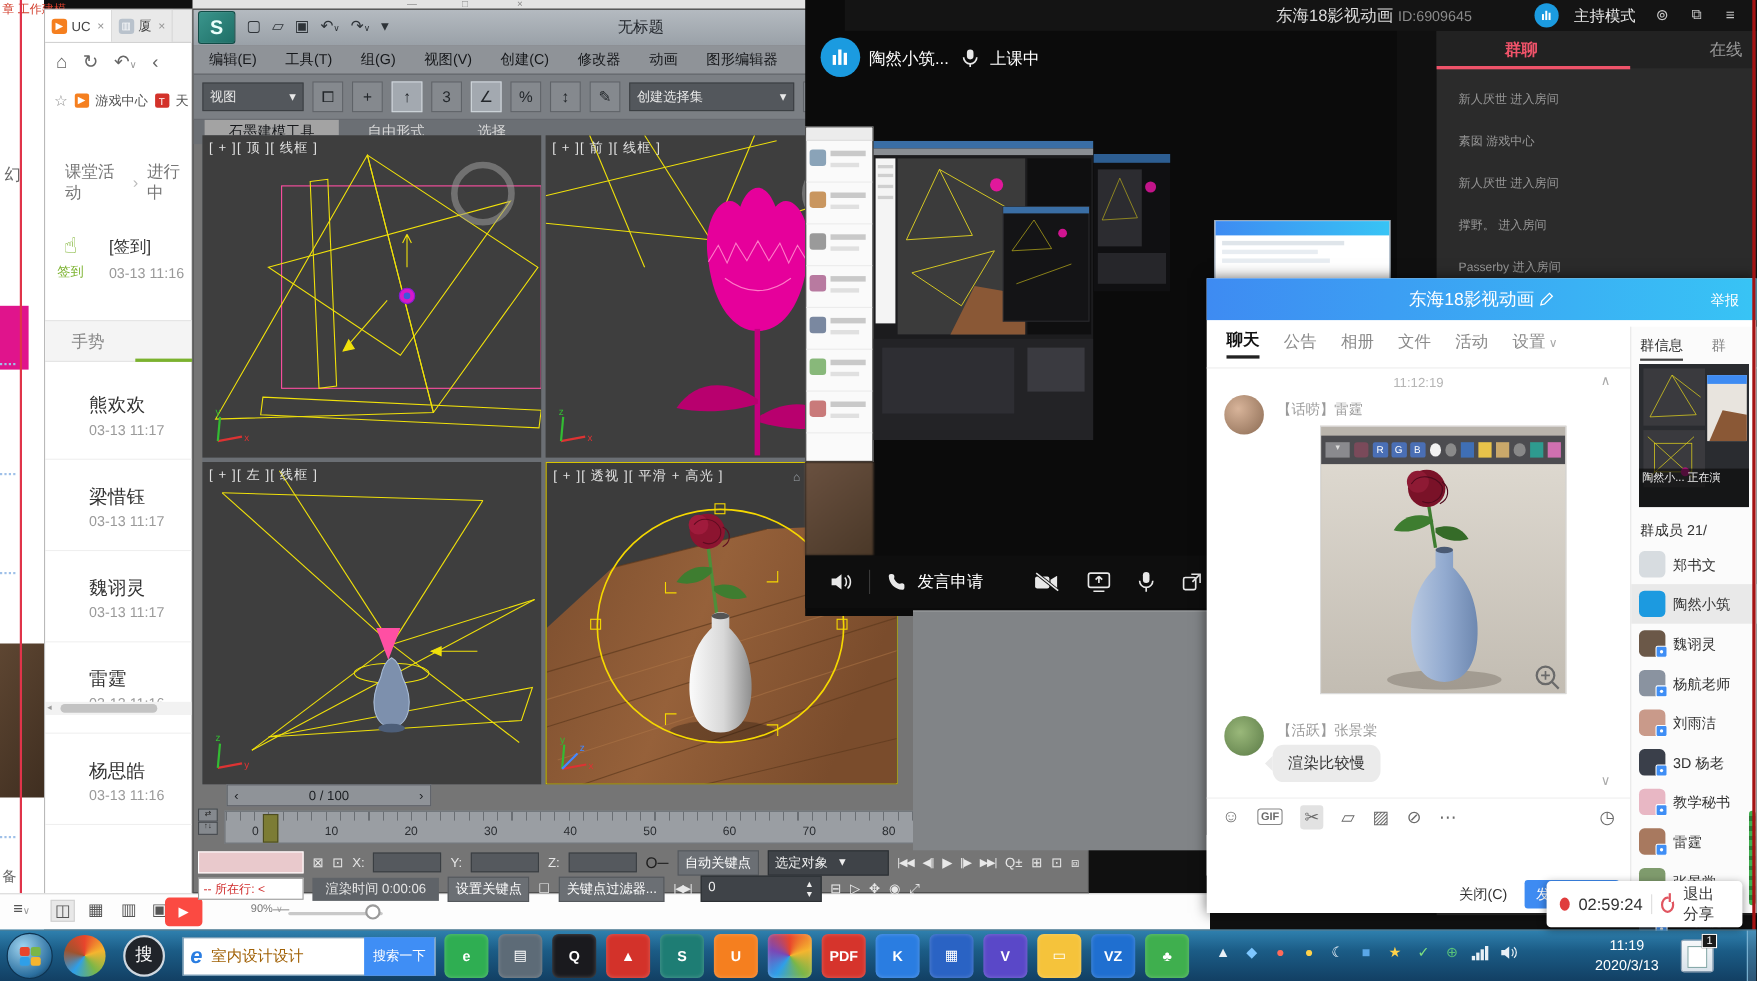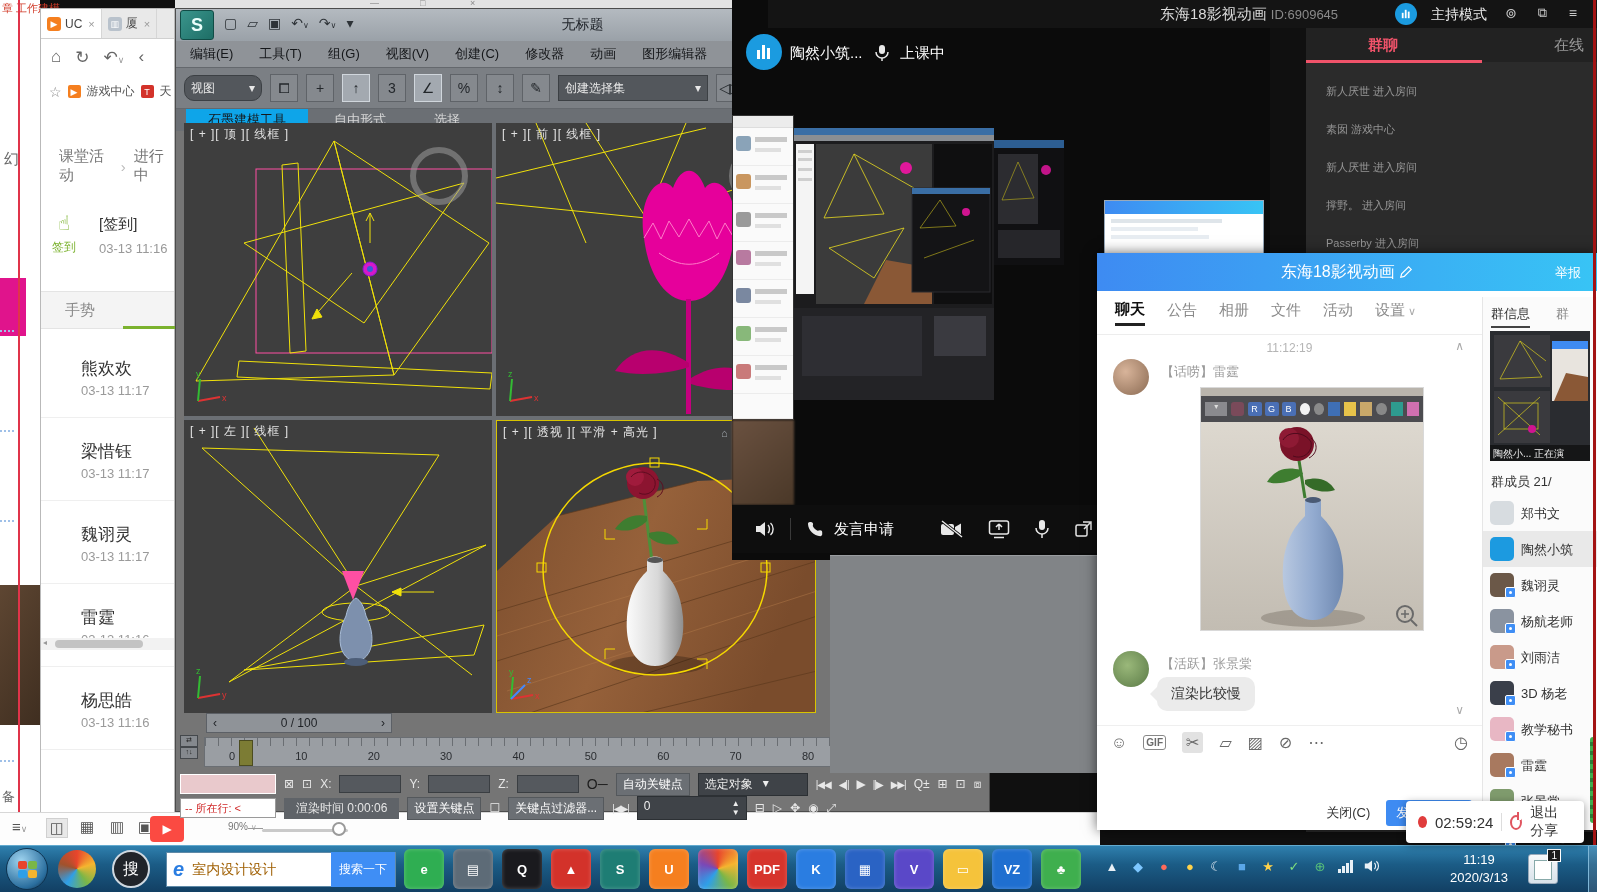--- a/index.html
+++ b/index.html
@@ -53,21 +53,21 @@
   .mx-tt{position:absolute;left:0;top:7px;width:100%;text-align:center;font-size:14px;color:#20242a;}
   .mx-search{position:absolute;right:40px;top:5px;width:200px;height:22px;background:#fff;border:1px solid #8a8a8a;}
   .mx-search input{border:0;outline:none;width:170px;height:20px;font-style:italic;font-size:12px;color:#444;padding-left:6px;background:transparent;}
   .mx-menu{position:absolute;left:0;top:32px;width:100%;height:26px;background:#8f9398;display:flex;gap:26px;align-items:center;padding-left:14px;font-size:13px;color:#15171a;}
   .mx-tools{position:absolute;left:0;top:58px;width:100%;height:42px;background:#7b7f84;border-top:1px solid #64686d;border-bottom:1px solid #64686d;display:flex;align-items:center;gap:8px;padding-left:8px;}
   .dropfld{height:26px;background:#53575c;border:1px solid #3c4044;color:#e8e8e8;font-size:12px;display:flex;align-items:center;justify-content:space-between;padding:0 6px;}
   .tbox{width:28px;height:28px;background:#85898e;border:1px solid #5f6368;color:#23272b;font-size:14px;display:flex;align-items:center;justify-content:center;}
   .tbox.sel{background:#a3a9b0;border-color:#d0d6dc;}
   .mx-ribbon{position:absolute;left:0;top:100px;width:100%;height:22px;background:#6b6f74;display:flex;align-items:flex-end;gap:4px;padding-left:10px;}
   .rtab{padding:2px 22px;font-size:13px;color:#d8d8d8;}
-  .rtab.active{background:#0ea5e9;color:#16181b;}
+  .rtab.active{background:#a3a3a3;color:#16181b;}
   #vpzone{position:absolute;left:8px;top:114px;width:632px;height:590px;background:#6b6f74;}
   .vp{position:absolute;background:#3e3e3e;overflow:hidden;}
   .vplab{position:absolute;left:6px;top:3px;font-size:12px;color:#e2e2e2;letter-spacing:1px;z-index:3;}
   .vp svg{position:absolute;left:0;top:0;}
   
   .scrub{position:absolute;left:30px;top:704px;width:186px;height:20px;background:#8f9398;border:1px solid #5c6066;color:#1d2024;font-size:12px;display:flex;align-items:center;justify-content:space-between;padding:0 6px;}
   .ruler{position:absolute;left:28px;top:728px;width:780px;height:30px;background:#9a9ea3;border:1px solid #6a6e73;}
   .ruler .ticks{position:absolute;left:24px;right:18px;top:12px;display:flex;justify-content:space-between;font-size:11px;color:#2a2d31;}
   .ruler .tickmarks{position:absolute;left:0;top:0;width:100%;height:8px;background:repeating-linear-gradient(90deg,#6a6e73 0 1px,transparent 1px 13px);}
   .rhandle{position:absolute;left:34px;top:2px;width:14px;height:26px;background:#7c7c34;border:1px solid #4c4c20;}
@@ -121,21 +121,21 @@
   .msgimg{position:absolute;border:1px solid #d9d9d9;background:#cfc8bd;overflow:hidden;}
   .ch-toolbar{position:absolute;left:0;top:472px;width:385px;height:34px;border-top:1px solid #efefef;display:flex;align-items:center;gap:16px;padding-left:14px;color:#6a6a6a;font-size:16px;}
   .gifbox{font-size:10px;font-weight:bold;border:1px solid #888;border-radius:3px;padding:1px 2px;}
   .ch-bottom{position:absolute;left:0;top:543px;width:385px;height:34px;display:flex;align-items:center;justify-content:flex-end;gap:16px;padding-right:10px;}
   .closebtn{font-size:13px;color:#333;}
   .sendbtn{height:26px;background:#3e8bf2;border-radius:3px;color:#fff;font-size:13px;display:flex;align-items:center;padding:0 10px;gap:8px;}
   
   #gpanel{position:absolute;left:385px;top:44px;width:115px;height:533px;background:#fbfbfb;border-left:1px solid #e6e6e6;}
   .gp-tabs{position:absolute;left:8px;top:8px;font-size:13px;color:#333;display:flex;gap:26px;}
   .gp-live{position:absolute;left:7px;top:34px;width:100px;height:130px;background:#26282c;overflow:hidden;}
-  .gp-cap{position:absolute;left:0;bottom:0;width:100%;height:16px;background:rgba(10,10,10,.65);color:#eee;font-size:10px;line-height:18px;padding-left:3px;margin-top:44px;}
+  .gp-cap{position:absolute;left:0;bottom:0;width:100%;height:35px;background:rgba(10,10,10,.65);color:#eee;font-size:10px;line-height:18px;padding-left:3px;margin-top:44px;}
   .gp-count{position:absolute;left:8px;top:176px;font-size:13px;color:#333;}
   #member-list{position:absolute;left:0;top:198px;width:100%;}
   .mrow{position:relative;height:36px;}
   .mrow.active{background:#e9e9e9;}
   .mrow .mav{position:absolute;left:7px;top:6px;width:24px;height:24px;border-radius:5px;}
   .mrow .mname{position:absolute;left:38px;top:10px;font-size:13px;color:#333;white-space:nowrap;}
   .cam-badge{position:absolute;left:22px;top:20px;width:11px;height:11px;background:#3f8ef5;border-radius:2px;border:1px solid #fff;}
   .cam-badge:after{content:"";position:absolute;left:3px;top:3px;width:3px;height:3px;background:#fff;border-radius:50%;}
   .gscroll{position:absolute;right:1px;top:440px;width:6px;height:86px;background:repeating-linear-gradient(#3fae4e 0 5px,#2c7c38 5px 9px);border-radius:3px;}
 
@@ -306,21 +306,21 @@
         <span>组(G)</span>
         <span>视图(V)</span>
         <span>创建(C)</span>
         <span>修改器</span>
         <span>动画</span>
         <span>图形编辑器</span>
         <span>渲染(R)</span>
         <span>自</span>
       </div>
     <div class="mx-tools">
-      <div class="dropfld" style="width:78px;border-radius:10px;">
+      <div class="dropfld" style="width:92px;">
           <span>视图</span>
           <span>▾</span>
         </div>
       <div class="tbox">⧠</div>
       <div class="tbox">+</div>
       <div class="tbox sel">↑</div>
       <div class="tbox">3</div>
       <div class="tbox sel">∠</div>
       <div class="tbox">%</div>
       <div class="tbox">↕</div>

